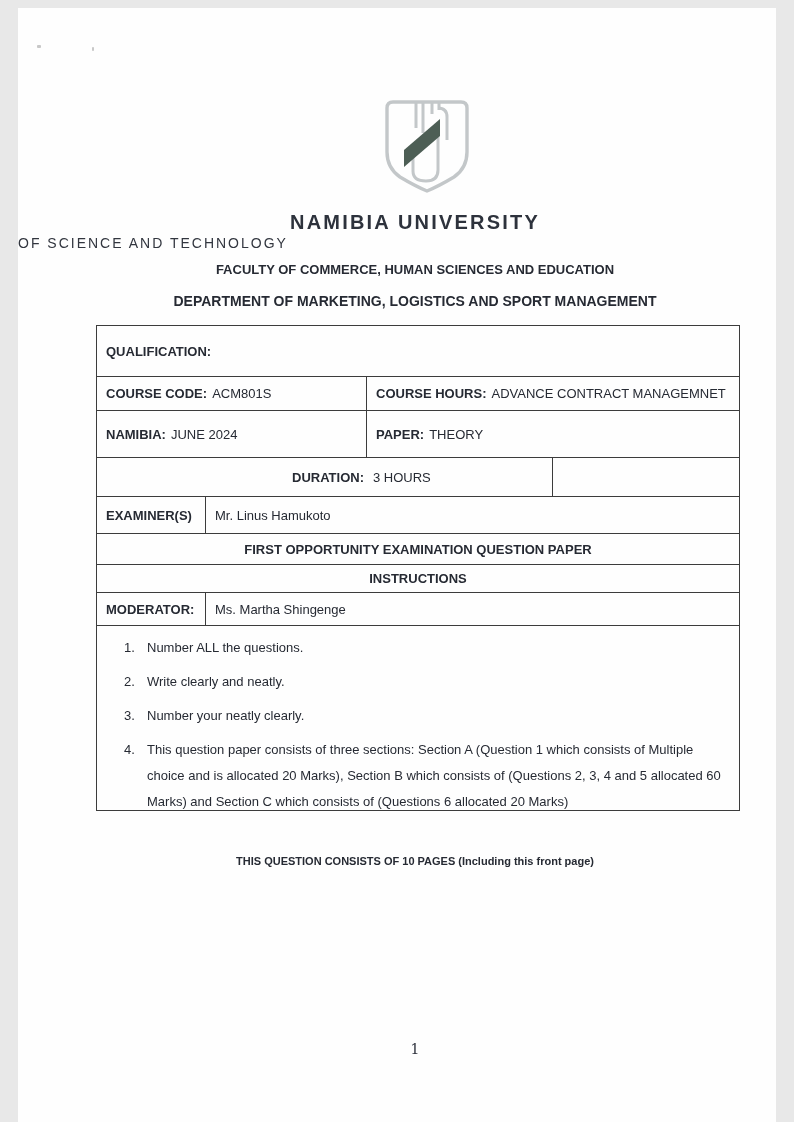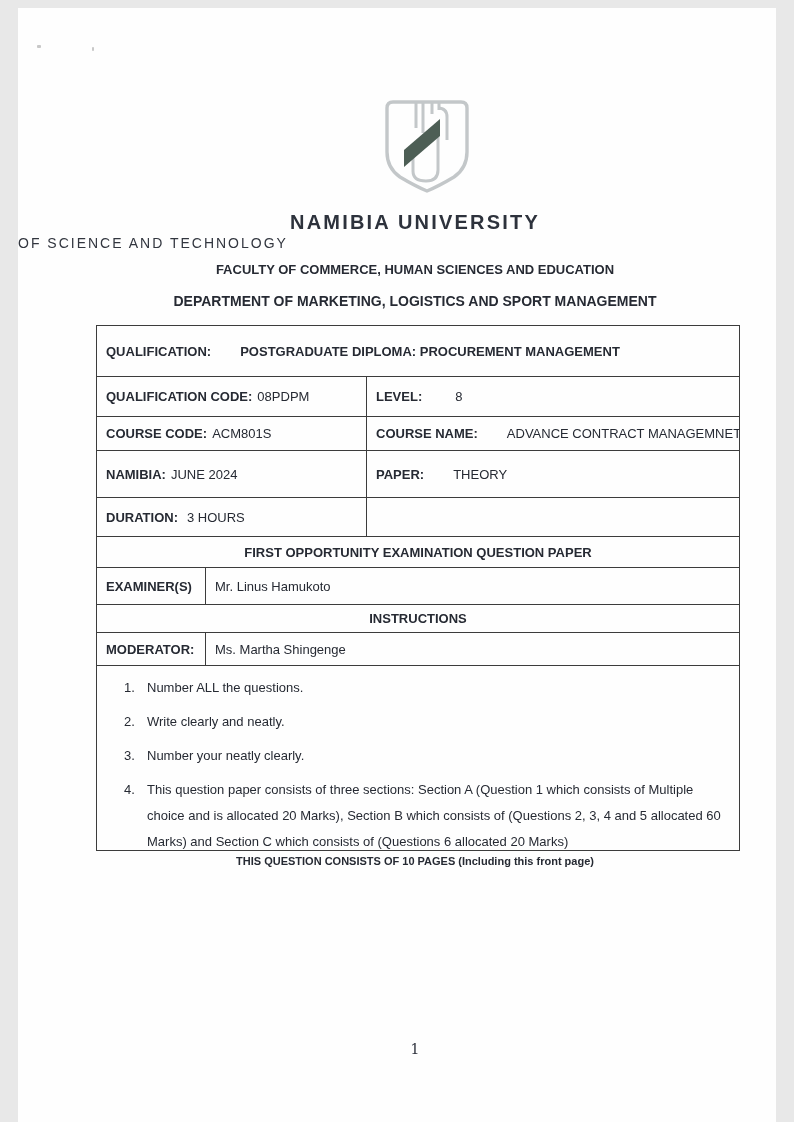--- a/index.html
+++ b/index.html
@@ -45,34 +45,34 @@
     border: 1.6px solid #3c3c3c;
     box-sizing: border-box;
     font-size: 13px;
   }
   .row { display: flex; box-sizing: border-box; align-items: stretch; }
   .row + .row { border-top: 1.4px solid #3c3c3c; }
   .r1  { height: 50px; }
   .r2  { height: 40px; }
   .r3  { height: 34px; }
   .r4  { height: 47px; }
-  .r5  { height: 39px; }
+  .r5  { height: 39px; justify-content: center; }
   .r6  { height: 31px; }
   .r7  { height: 37px; }
   .r8  { height: 33px; }
   .r9  { height: 28px; }
   .r10 { height: 185px; }
   .cell {
     display: flex; align-items: center;
     padding-left: 9px; box-sizing: border-box;
     white-space: nowrap; overflow: hidden;
   }
   .w270 { width: 270px; border-right: 1.4px solid #3c3c3c; }
   .w109 { width: 109px; border-right: 1.4px solid #3c3c3c; }
-  .grow { flex: 1; gap: 24px; }
+  .grow { flex: 1; }
   .lbl { font-weight: bold; }
   .val { margin-left: 5px; }
   .val.gap2 { margin-left: 9px; }
   .banner {
     display: flex; align-items: center; justify-content: center;
     width: 100%; font-weight: bold;
   }
   .instructions { padding: 9px 18px 0 27px; box-sizing: border-box; }
   .instr-item { display: flex; margin-bottom: 8px; line-height: 25px; }
   .instr-item .num { width: 23px; flex: none; }
@@ -112,42 +112,31 @@
   <div class="uni-name">NAMIBIA UNIVERSITY</div>
   <div class="uni-sub">OF SCIENCE AND TECHNOLOGY</div>
   <div class="faculty">FACULTY OF COMMERCE, HUMAN SCIENCES AND EDUCATION</div>
   <div class="dept">DEPARTMENT OF MARKETING, LOGISTICS AND SPORT MANAGEMENT</div>
 
   <div class="exam-table">
 
     <div class="row r1">
       <div class="cell grow">
         <span class="lbl">QUALIFICATION:</span>
-        <span class="val lbl">POSTGRADUATE DIPLOMA: PROCUREMENT MANAGEMENT</span>
-      </div>
-    </div>
-
-    <div class="row r2">
-      <div class="cell w270">
-        <span class="lbl">QUALIFICATION CODE:</span>
-        <span class="val">08PDPM</span>
-      </div>
-      <div class="cell grow">
-        <span class="lbl">LEVEL:</span>
-        <span class="val gap2">8</span>
-      </div>
-    </div>
+      </div>
+    </div>
+
 
     <div class="row r3">
       <div class="cell w270">
         <span class="lbl">COURSE CODE:</span>
         <span class="val">ACM801S</span>
       </div>
       <div class="cell grow">
-        <span class="lbl">COURSE NAME:</span>
+        <span class="lbl">COURSE HOURS:</span>
         <span class="val">ADVANCE CONTRACT MANAGEMNET</span>
       </div>
     </div>
 
     <div class="row r4">
       <div class="cell w270">
         <span class="lbl">NAMIBIA:</span>
         <span class="val">JUNE  2024</span>
       </div>
       <div class="cell grow">
@@ -156,33 +145,33 @@
       </div>
     </div>
 
     <div class="row r5">
       <div class="cell w270">
         <span class="lbl">DURATION:</span>
         <span class="val gap2">3 HOURS</span>
       </div>
     </div>
 
-    <div class="row r6">
-      <div class="banner">FIRST OPPORTUNITY EXAMINATION QUESTION PAPER</div>
-    </div>
-
     <div class="row r7">
       <div class="cell w109">
         <span class="lbl">EXAMINER(S)</span>
       </div>
       <div class="cell grow">
         <span>Mr. Linus Hamukoto</span>
       </div>
     </div>
 
+    <div class="row r6">
+      <div class="banner">FIRST OPPORTUNITY EXAMINATION QUESTION PAPER</div>
+    </div>
+
     <div class="row r9">
       <div class="banner">INSTRUCTIONS</div>
     </div>
 
     <div class="row r8">
       <div class="cell w109">
         <span class="lbl">MODERATOR:</span>
       </div>
       <div class="cell grow">
         <span>Ms. Martha Shingenge</span>

